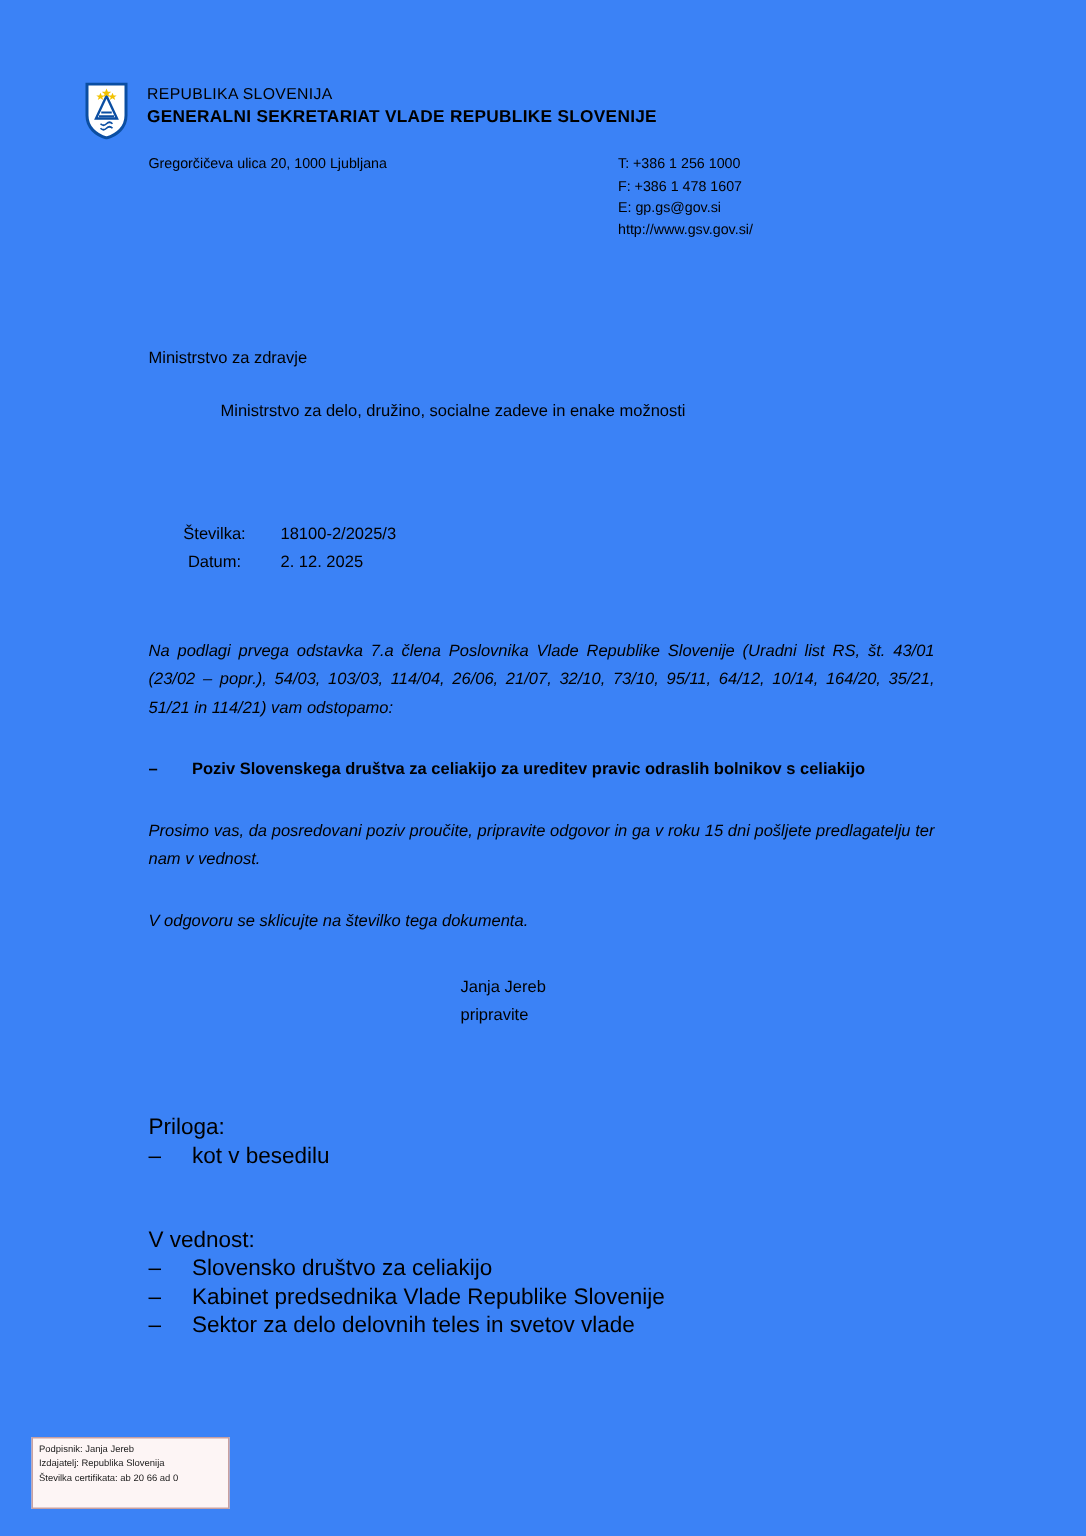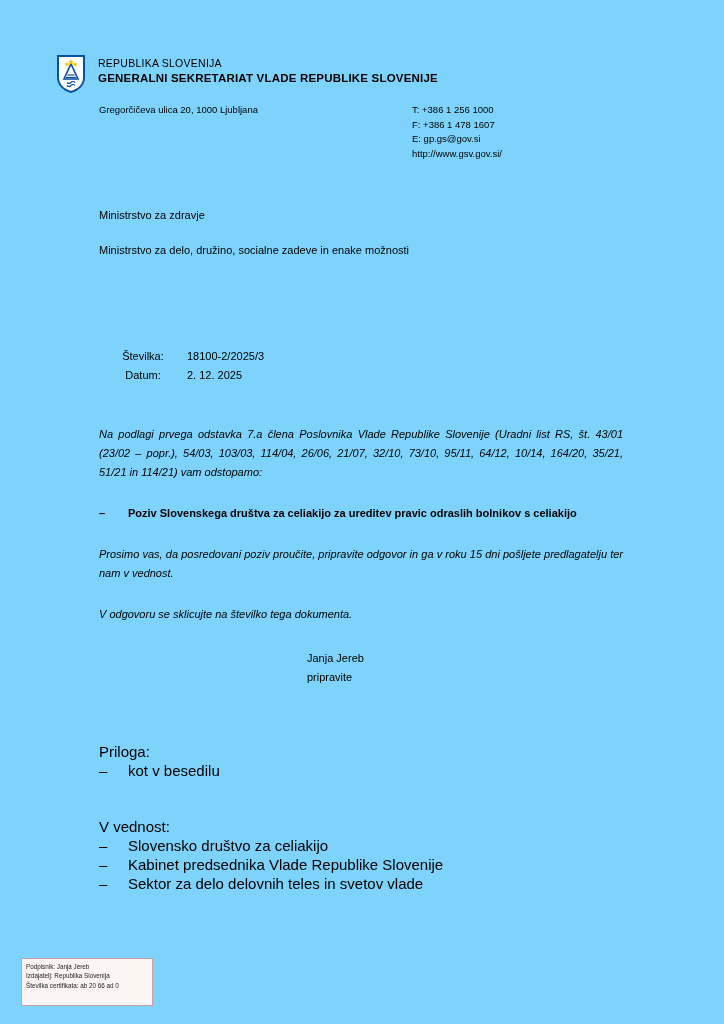--- a/index.html
+++ b/index.html
@@ -8,21 +8,21 @@
     background: #ffffff;
   }
   body {
     font-family: "Liberation Sans", sans-serif;
     color: #000000;
   }
   .page {
     position: relative;
     width: 724px;
     height: 1024px;
-    background: #7dd3fc;
+    background: #3b82f6;
     overflow: hidden;
   }
 
   
   .header {
     position: absolute;
     left: 56px;
     top: 55px;
     width: 620px;
     display: flex;
@@ -71,27 +71,28 @@
     position: absolute;
     left: 313px;
     top: 0;
     width: 260px;
   }
 
   
   .addressees {
     position: absolute;
     left: 99px;
-    top: 208px;
+    top: 232px;
     width: 560px;
     font-size: 11px;
     line-height: 15px;
   }
   .addressees div + div {
     margin-top: 20px;
+    margin-left: 48px;
   }
 
   
   .refblock {
     position: absolute;
     left: 99px;
     top: 347px;
     width: 400px;
     font-size: 11px;
     line-height: 19px;

